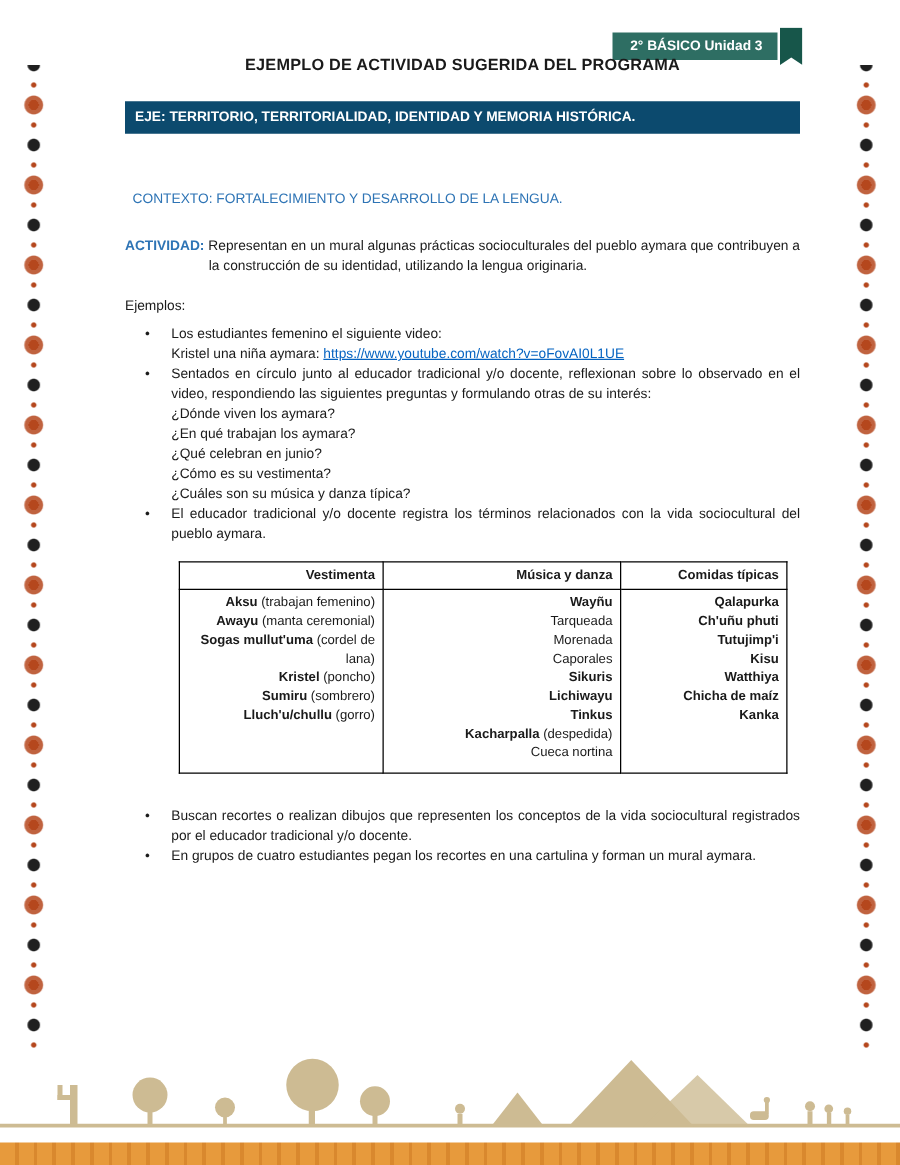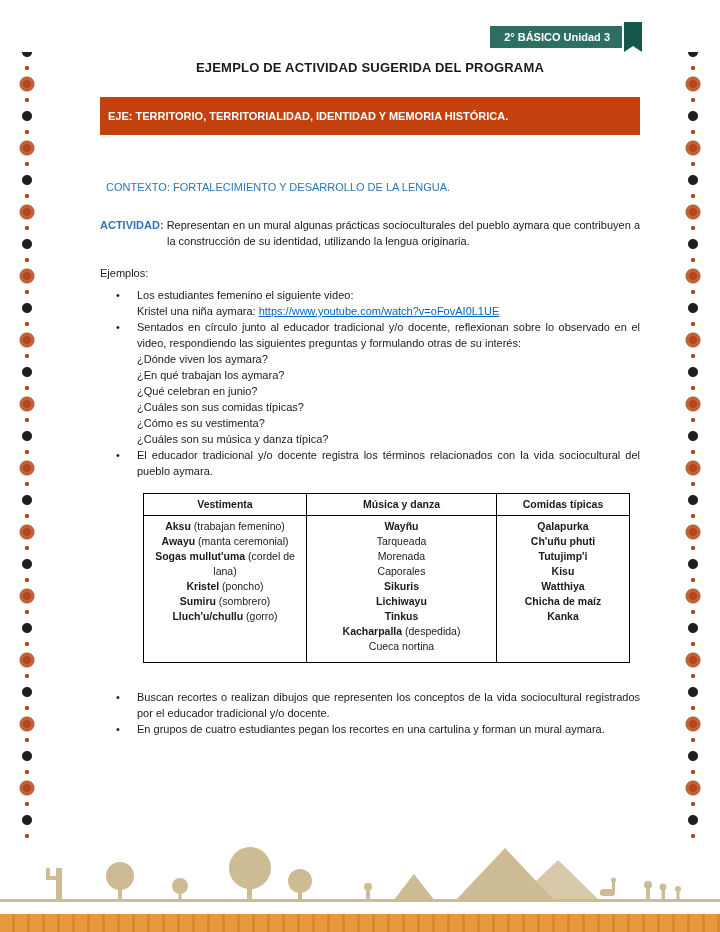--- a/index.html
+++ b/index.html
@@ -37,28 +37,28 @@
   }
   .badge-emblem {
     width:18px; height:30px; margin-left:2px;
     background:#17564a;
     clip-path: polygon(0 0, 100% 0, 100% 100%, 50% 80%, 0 100%);
   }
 
   
   .content { position:absolute; left:100px; width:540px; top:0; }
   .page-title {
-    margin-top:60px; text-align:center;
+    margin-top:44px; text-align:center;
     font-size:13px; font-weight:bold; letter-spacing:.2px;
     margin-bottom:22px;
   }
   .eje-bar {
-    background:#c2410c; color:#ffffff;
+    background:#0c4a6e; color:#ffffff;
     font-size:11px; font-weight:bold;
-    padding:6px 8px; height:38px;
+    padding:6px 8px; height:26px;
     display:flex; align-items:center;
     margin-bottom:46px;
   }
   .contexto {
     color:#2e74b5; font-weight:normal; font-size:11px;
     padding-left:6px; margin-bottom:24px;
   }
   .actividad {
     font-size:11px; line-height:16px; text-align:justify;
     padding-left:67px; text-indent:-67px;
@@ -76,21 +76,21 @@
   
   .vtable {
     border-collapse:collapse;
     margin:14px 0 0 43px;
     width:487px;
     font-size:10.5px; line-height:15px;
   }
   .vtable th, .vtable td {
     border:1px solid #000000;
     padding:3px 6px;
-    text-align:center; vertical-align:top;
+    text-align:right; vertical-align:top;
   }
   .vtable th { font-weight:bold; height:20px; }
   .vtable td { padding-bottom:8px; }
   .tl b { font-weight:bold; }
 
   .after-table { margin-top:26px; }
 
   
   .footer-art { position:absolute; left:0; bottom:18px; width:720px; height:78px; }
   .footer-strip {
@@ -129,21 +129,20 @@
     </div>
   </div>
 
   <div class="bullet">
     <span class="dot">•</span>
     <div class="btext">
       <div class="just">Sentados en círculo junto al educador tradicional y/o docente, reflexionan sobre lo observado en el video, respondiendo las siguientes preguntas y formulando otras de su interés:</div>
       <div>¿Dónde viven los aymara?</div>
       <div>¿En qué trabajan los aymara?</div>
       <div>¿Qué celebran en junio?</div>
-      <div>¿Cuáles son sus comidas típicas?</div>
       <div>¿Cómo es su vestimenta?</div>
       <div>¿Cuáles son su música y danza típica?</div>
     </div>
   </div>
 
   <div class="bullet">
     <span class="dot">•</span>
     <div class="btext just">El educador tradicional y/o docente registra los términos relacionados con la vida sociocultural del pueblo aymara.</div>
   </div>
 

